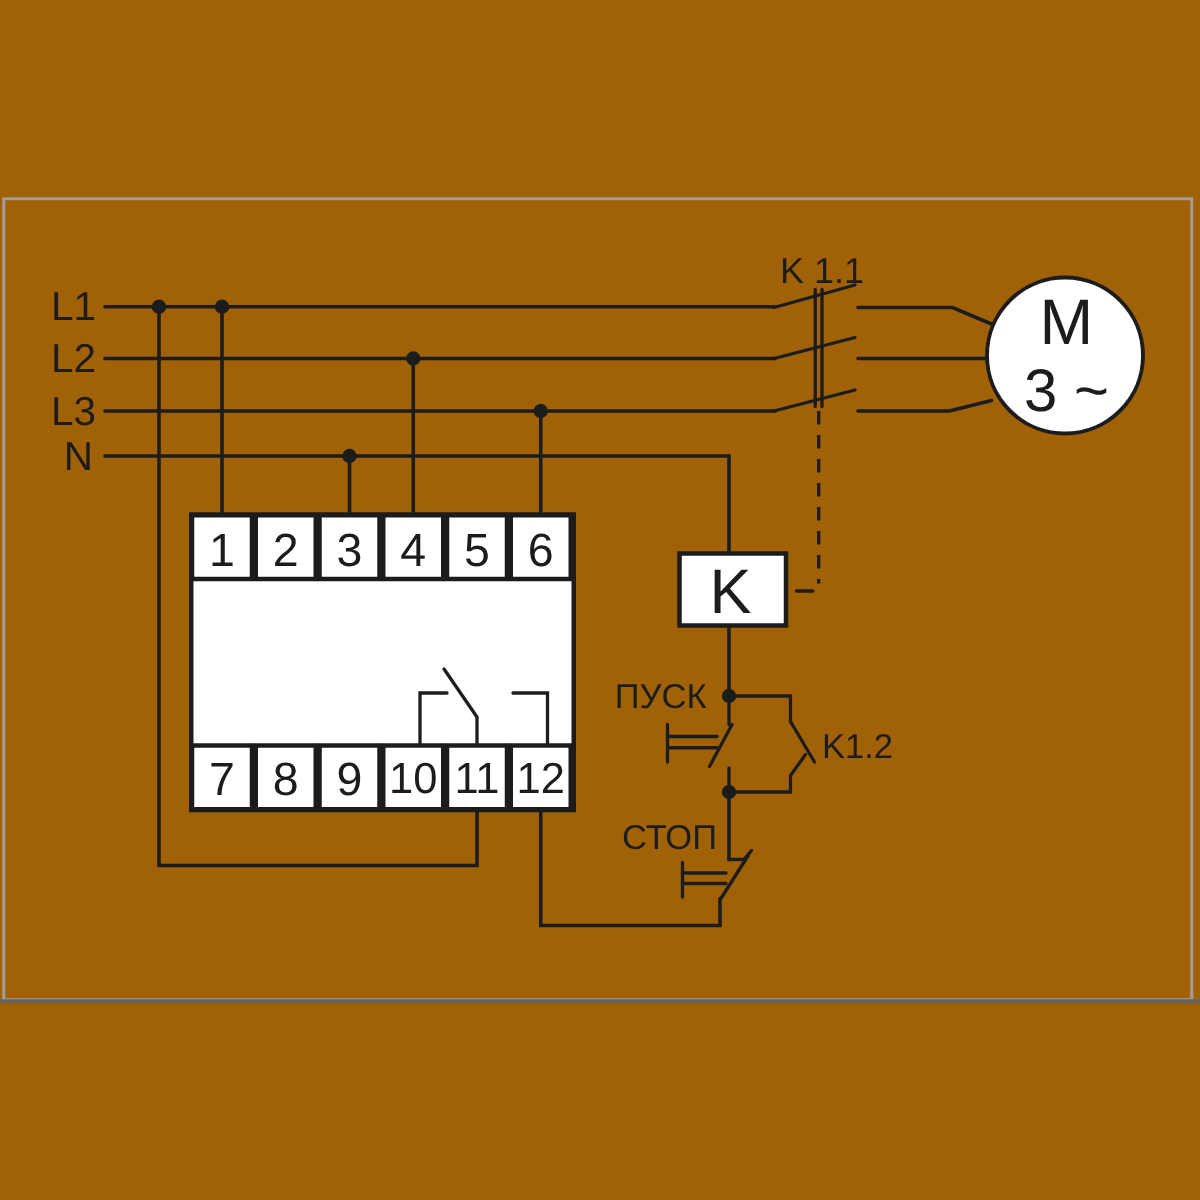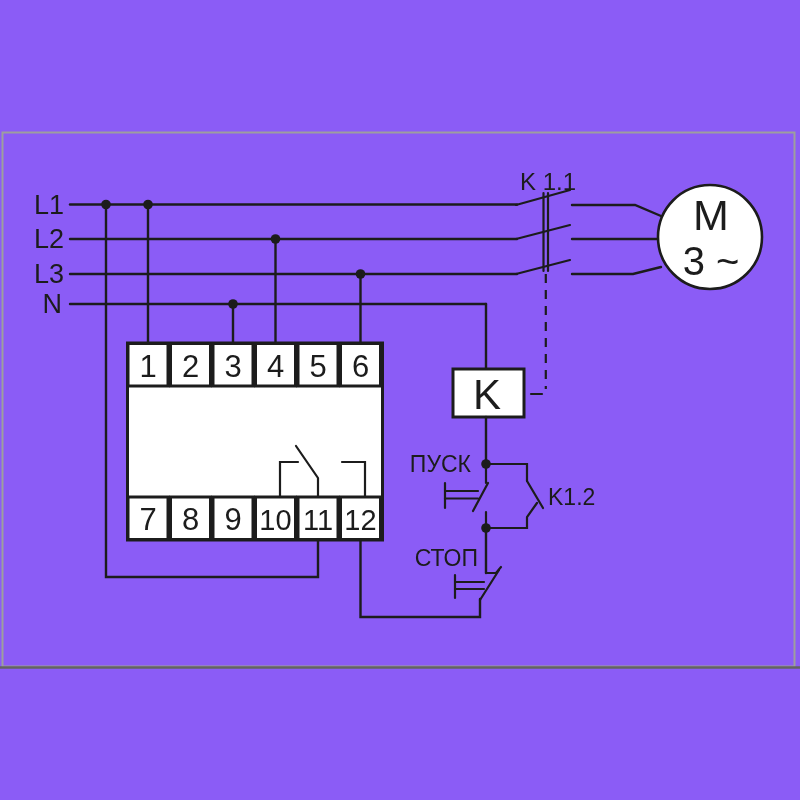--- a/index.html
+++ b/index.html
@@ -1,16 +1,16 @@
 <!DOCTYPE html>
 <html><head>
 <meta charset="utf-8">
 <style>
   html,body{margin:0;padding:0;background:#ffffff;}
-  #stage{position:relative;width:800px;height:800px;background:#8b5cf6;overflow:hidden;
+  #stage{position:relative;width:800px;height:800px;background:#a16207;overflow:hidden;
          font-family:"Liberation Sans",sans-serif;}
   svg{position:absolute;left:0;top:0;}
   svg text{font-family:"Liberation Sans","DejaVu Sans",sans-serif;fill:#1c1c1c;}
   .wire{stroke:#1c1c1c;stroke-width:2.4;fill:none;stroke-linecap:round;}
   .thin{stroke:#1c1c1c;stroke-width:2.2;fill:none;stroke-linecap:round;}
   .boxline{stroke:#1c1c1c;stroke-width:3;fill:#ffffff;}
   .dot{fill:#1c1c1c;stroke:none;}
   .dashed{stroke:#1c1c1c;stroke-width:2.2;fill:none;stroke-dasharray:9 7;}
 </style>
 </head>

